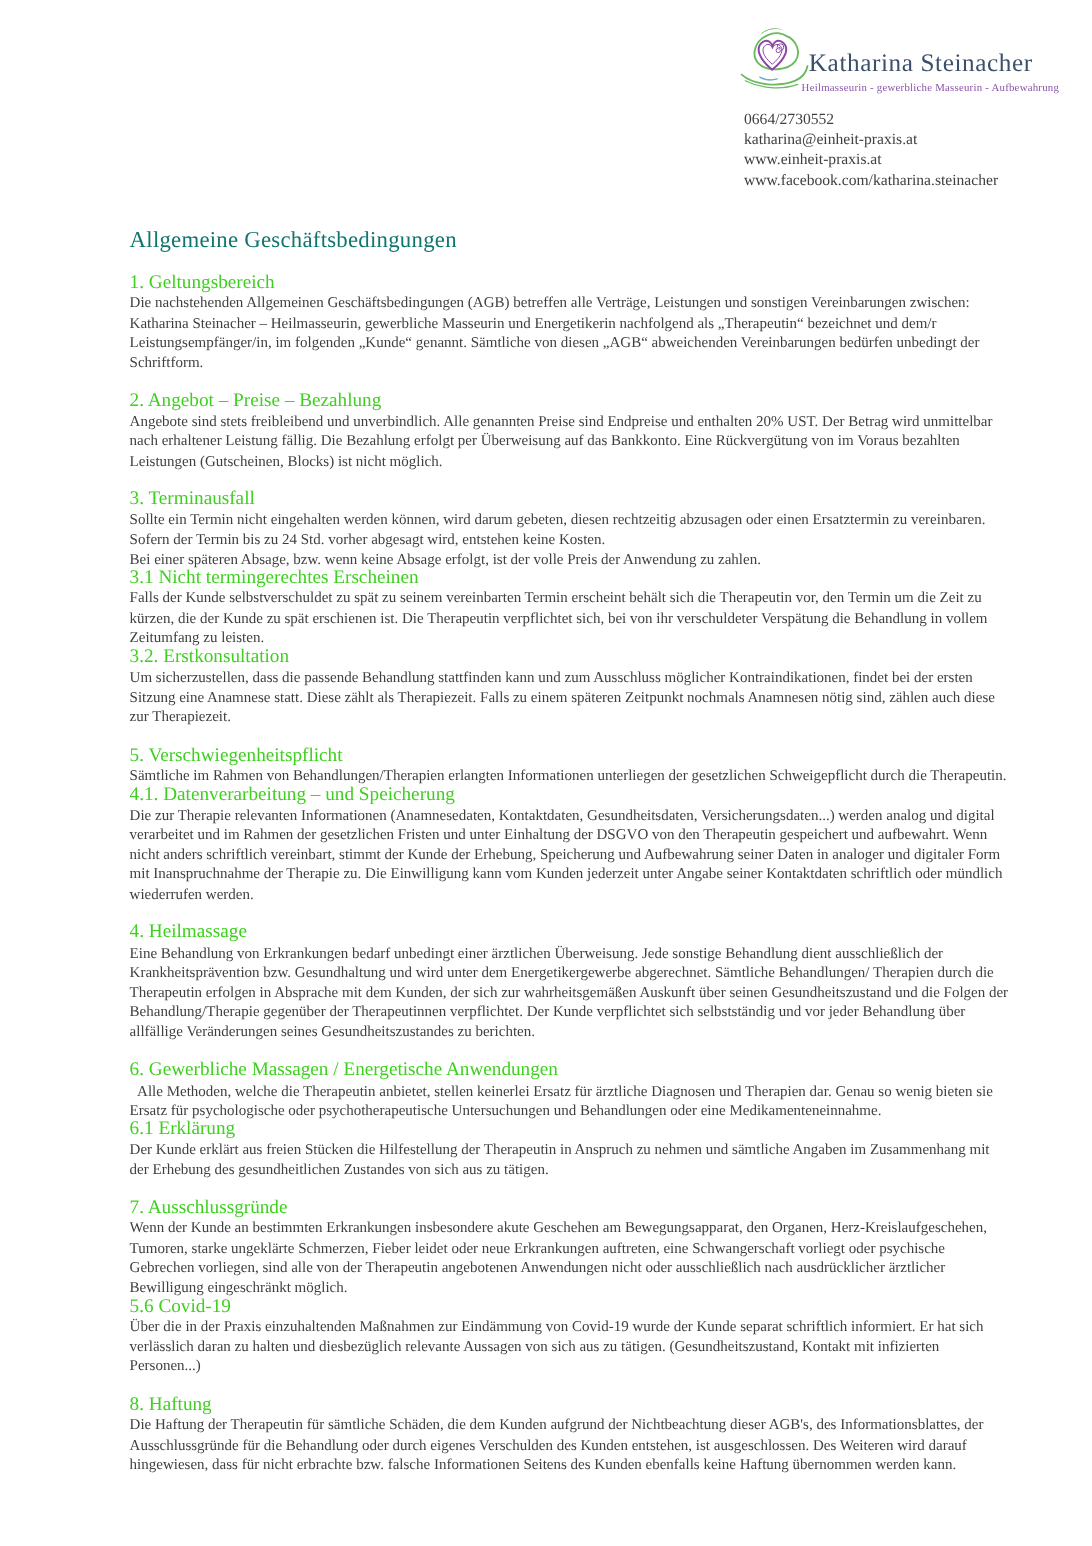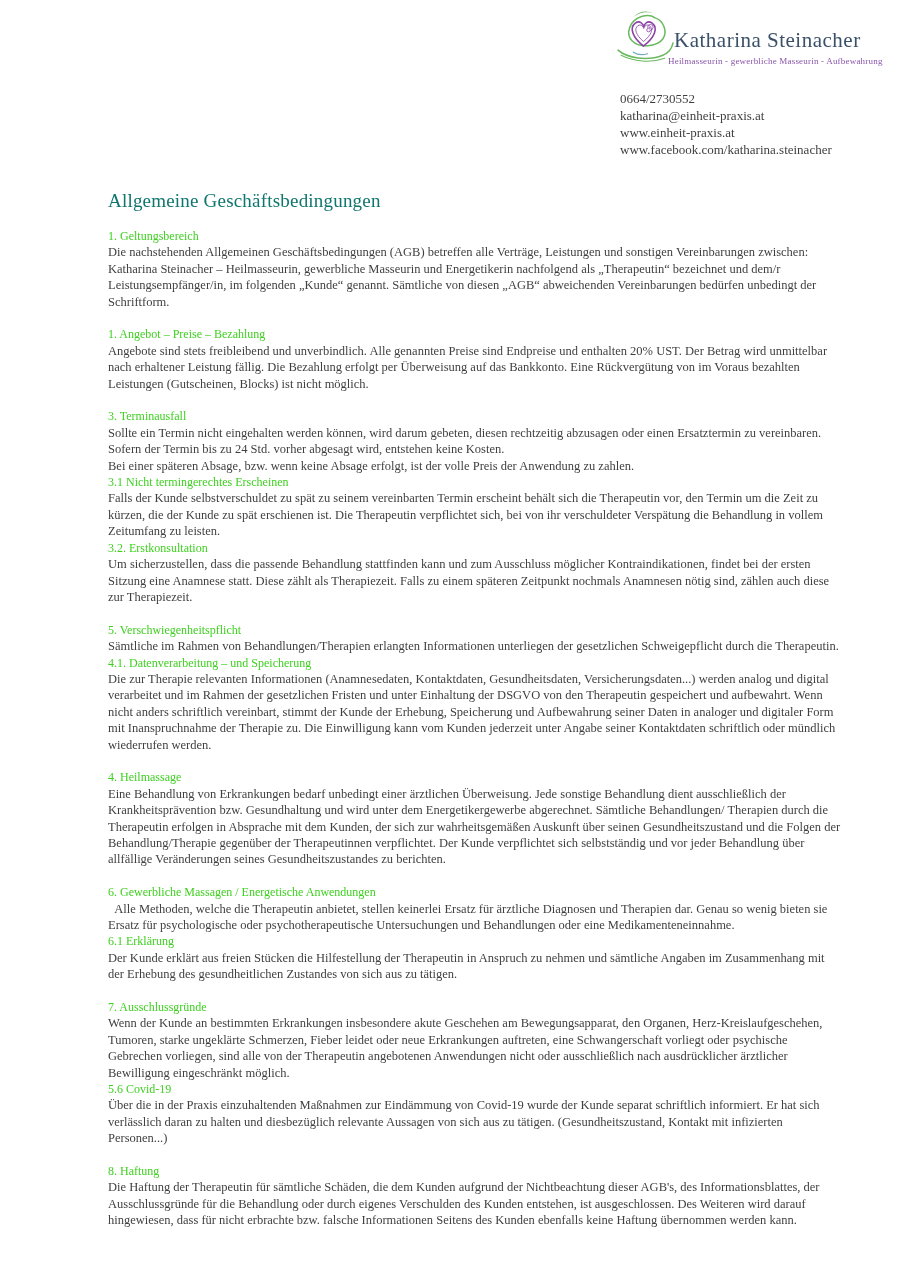--- a/index.html
+++ b/index.html
@@ -6,21 +6,21 @@
   body {
     width: 910px; height: 1288px;
     position: relative;
     font-family: "Liberation Serif", "DejaVu Serif", serif;
     color: #3f3f3f;
     overflow: hidden;
   }
   .page { position: absolute; inset: 0; background: #ffffff; }
 
   
-  .logo-wrap { position: absolute; left: 616px; top: 8px; width: 230px; height: 74px; }
+  .logo-wrap { position: absolute; left: 616px; top: 20px; width: 230px; height: 74px; }
   .logo-svg { position: absolute; left: 0; top: 2px; }
   .logo-name {
     position: absolute; left: 58px; top: 20px;
     font-size: 21px; color: #3a5068; white-space: nowrap;
     letter-spacing: 0.5px;
   }
   .logo-tagline {
     position: absolute; left: 52px; top: 48px;
     font-size: 9px; color: #8a56aa; white-space: nowrap;
     letter-spacing: 0.2px;
@@ -39,21 +39,21 @@
   }
   .doc-title {
     font-size: 19px; line-height: 22px;
     color: #0f766e;
     margin-bottom: 16px;
     letter-spacing: 0.2px;
   }
   .section { margin-bottom: 16.4px; }
   .sec-heading {
     color: #3ed01f;
-    font-size: 12px; line-height: 16.4px;
+    font-size: 16px; line-height: 16.4px;
     white-space: pre-wrap;
   }
   .sec-para {
     font-size: 12.5px; line-height: 16.4px;
     white-space: pre-wrap;
   }
 </style>
 </head>
 <body>
 
@@ -91,21 +91,21 @@
   </div>
 
   <div class="doc">
     <div class="doc-title">Allgemeine Geschäftsbedingungen</div>
     <div>
         <div class="section">
           <div class="sec-heading">1. Geltungsbereich</div>
           <div class="sec-para">Die nachstehenden Allgemeinen Geschäftsbedingungen (AGB) betreffen alle Verträge, Leistungen und sonstigen Vereinbarungen zwischen: Katharina Steinacher – Heilmasseurin, gewerbliche Masseurin und Energetikerin nachfolgend als „Therapeutin“ bezeichnet und dem/r Leistungsempfänger/in, im folgenden „Kunde“ genannt. Sämtliche von diesen „AGB“ abweichenden Vereinbarungen bedürfen unbedingt der Schriftform.</div>
         </div>
         <div class="section">
-          <div class="sec-heading">1. Angebot – Preise – Bezahlung</div>
+          <div class="sec-heading">2. Angebot – Preise – Bezahlung</div>
           <div class="sec-para">Angebote sind stets freibleibend und unverbindlich. Alle genannten Preise sind Endpreise und enthalten 20% UST. Der Betrag wird unmittelbar nach erhaltener Leistung fällig. Die Bezahlung erfolgt per Überweisung auf das Bankkonto. Eine Rückvergütung von im Voraus bezahlten Leistungen (Gutscheinen, Blocks) ist nicht möglich.</div>
         </div>
         <div class="section">
           <div class="sec-heading">3. Terminausfall</div>
           <div class="sec-para">Sollte ein Termin nicht eingehalten werden können, wird darum gebeten, diesen rechtzeitig abzusagen oder einen Ersatztermin zu vereinbaren. Sofern der Termin bis zu 24 Std. vorher abgesagt wird, entstehen keine Kosten.</div>
           <div class="sec-para">Bei einer späteren Absage, bzw. wenn keine Absage erfolgt, ist der volle Preis der Anwendung zu zahlen.</div>
           <div class="sec-heading">3.1 Nicht termingerechtes Erscheinen</div>
           <div class="sec-para">Falls der Kunde selbstverschuldet zu spät zu seinem vereinbarten Termin erscheint behält sich die Therapeutin vor, den Termin um die Zeit zu kürzen, die der Kunde zu spät erschienen ist. Die Therapeutin verpflichtet sich, bei von ihr verschuldeter Verspätung die Behandlung in vollem Zeitumfang zu leisten.</div>
           <div class="sec-heading">3.2. Erstkonsultation</div>
           <div class="sec-para">Um sicherzustellen, dass die passende Behandlung stattfinden kann und zum Ausschluss möglicher Kontraindikationen, findet bei der ersten Sitzung eine Anamnese statt. Diese zählt als Therapiezeit. Falls zu einem späteren Zeitpunkt nochmals Anamnesen nötig sind, zählen auch diese zur Therapiezeit.</div>

